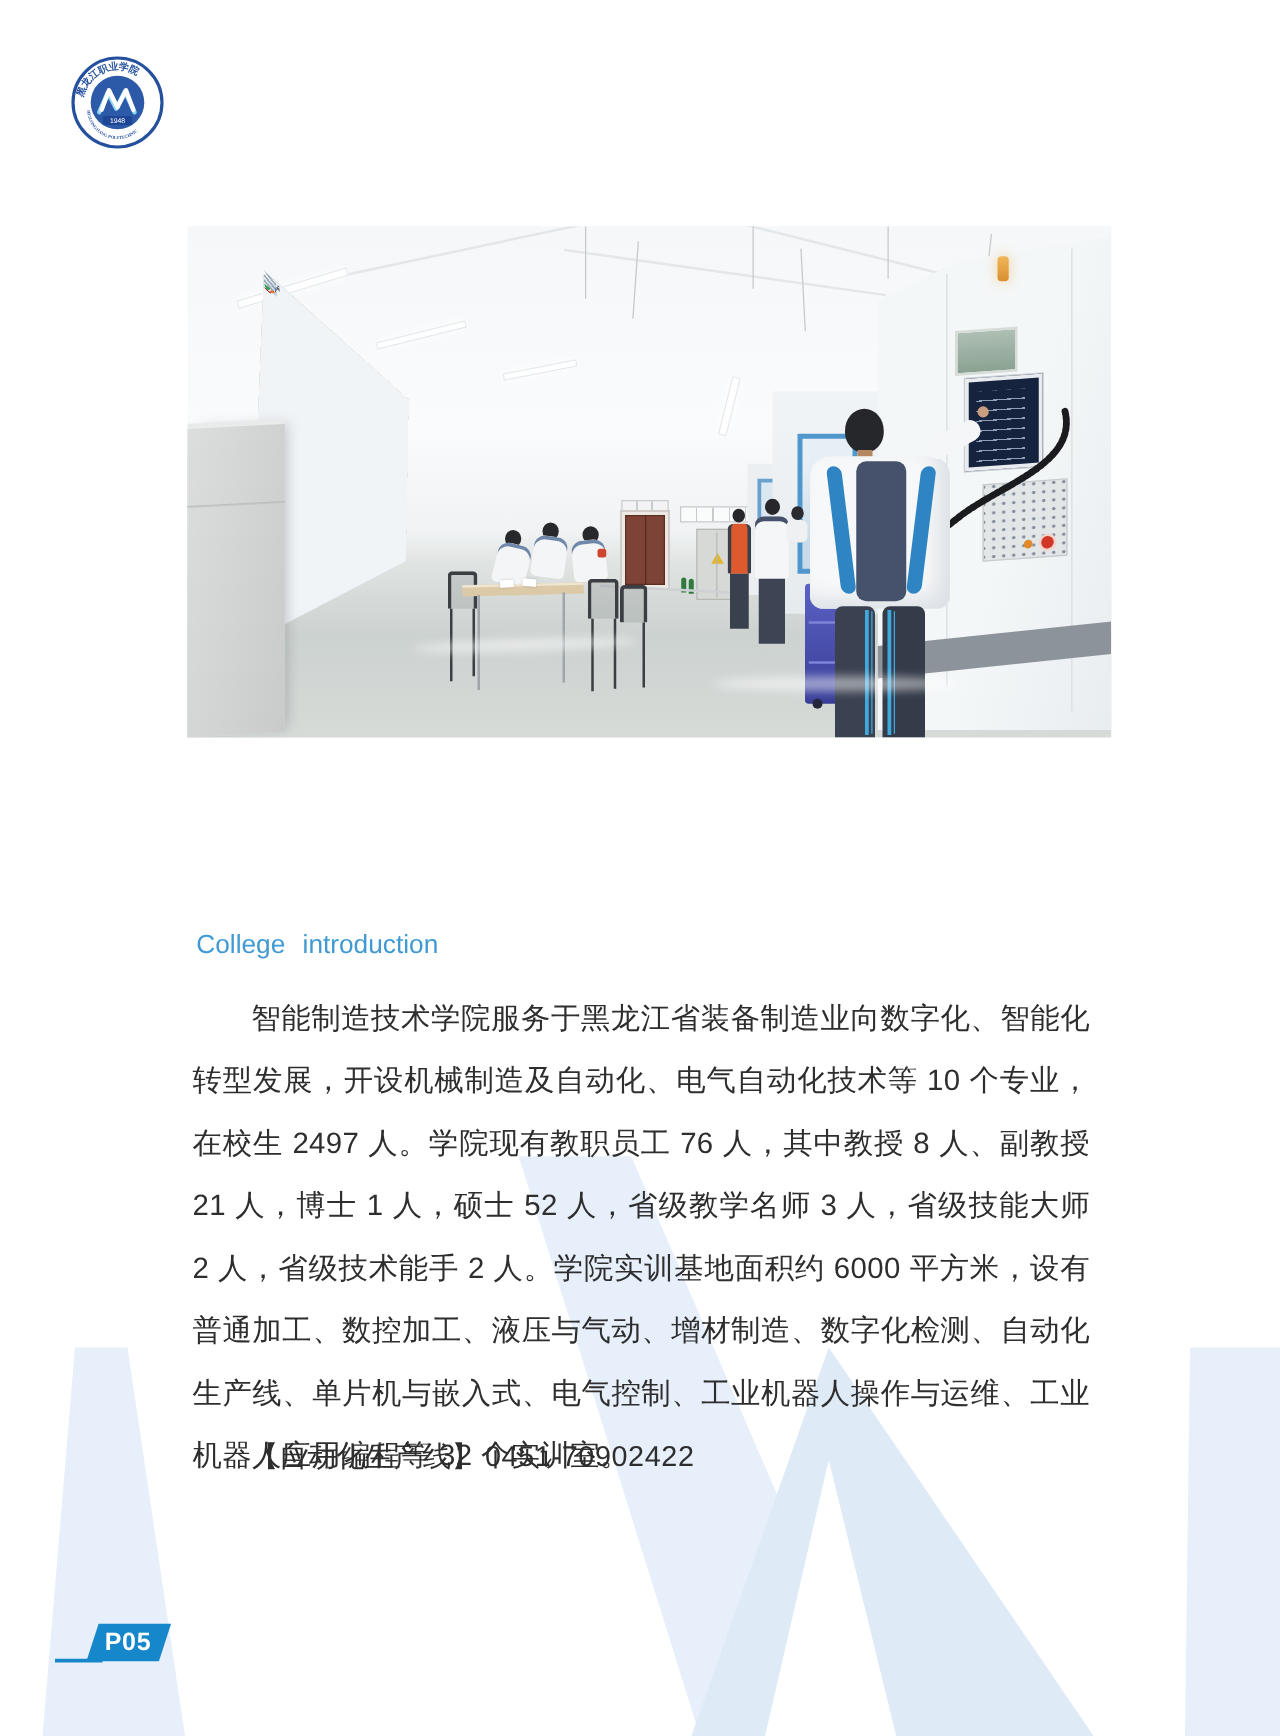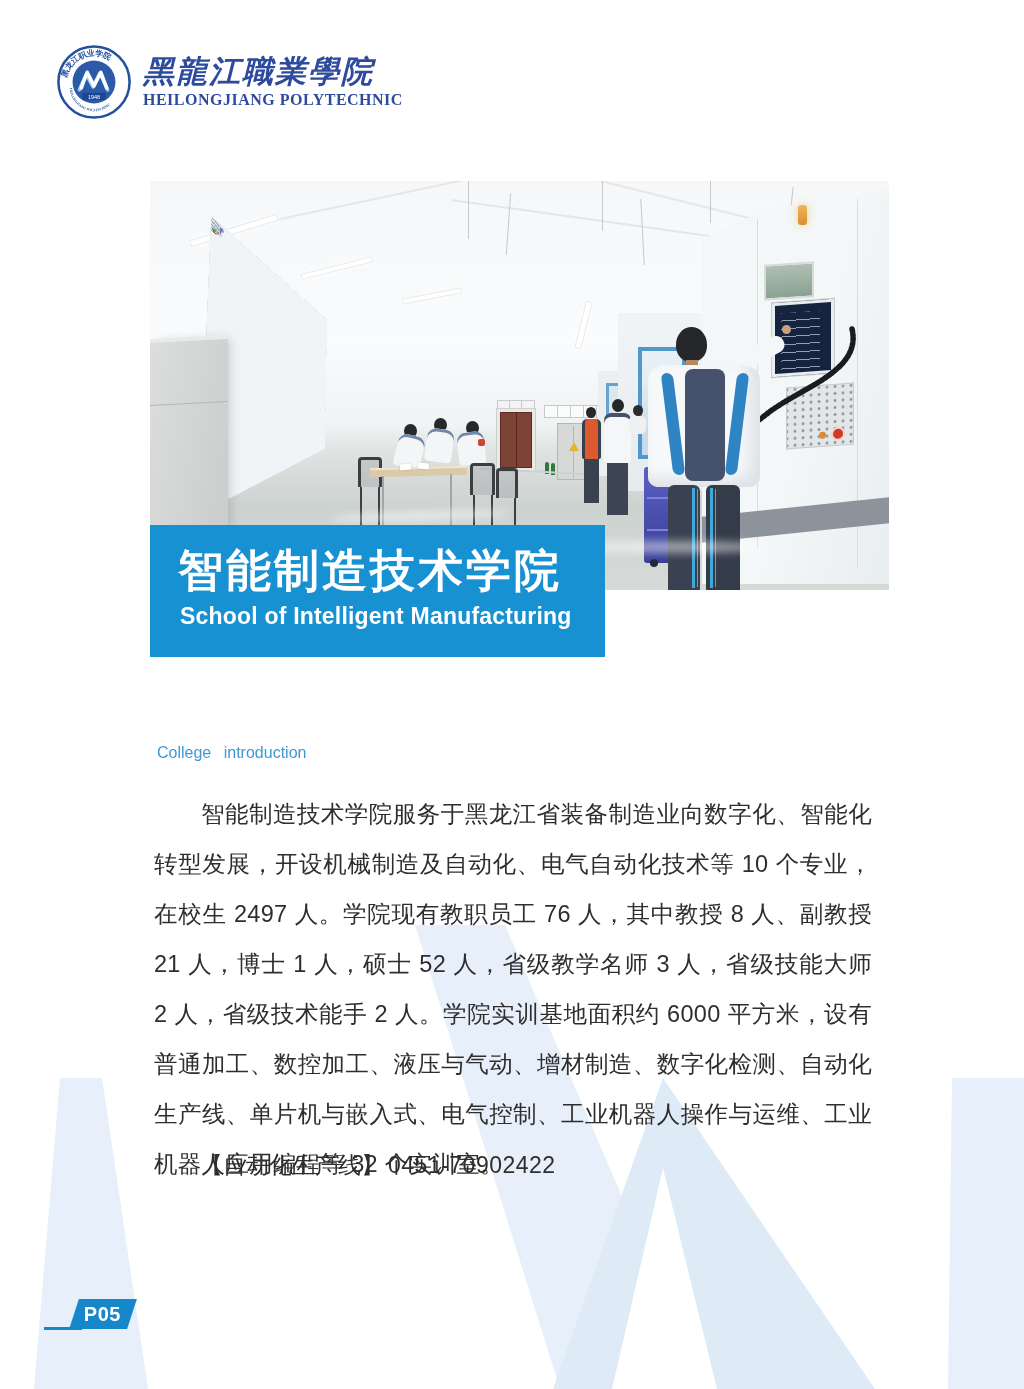--- a/index.html
+++ b/index.html
@@ -103,21 +103,21 @@
   .lcab .seam{left:0;top:62px;width:100%;height:1px;background:#b3b6b5;}
   .shine{background:rgba(255,255,255,.5);filter:blur(4px);border-radius:50%;}
 
   
   .banner{position:absolute;left:150px;top:525px;width:455px;height:132px;background:var(--accent,#1791d2);z-index:3;color:#fff;}
   .banner-zh{position:absolute;left:28px;top:16px;font-size:45px;font-weight:bold;letter-spacing:3px;white-space:nowrap;}
   .banner-en{position:absolute;left:30px;top:78px;font-size:23px;font-weight:bold;letter-spacing:.2px;}
 
   
   .sec-title{position:absolute;left:154px;top:683px;margin:0;font-size:46px;font-weight:bold;letter-spacing:3px;color:var(--title,#1c86c8);z-index:2;}
-  .sec-sub{position:absolute;left:157px;top:744px;font-size:16px;color:var(--subtitle,#3f99d3);word-spacing:8px;z-index:2;}
+  .sec-sub{position:absolute;left:157px;top:744px;font-size:21px;color:var(--subtitle,#3f99d3);word-spacing:8px;z-index:2;}
   .body-par{position:absolute;left:154px;top:789px;width:718px;margin:0;font-size:23.5px;line-height:50px;
             color:var(--text,#2e2e2e);text-align:justify;text-indent:2em;letter-spacing:.3px;z-index:2;}
   .phone{position:absolute;left:154px;top:1150px;margin:0;font-size:23px;color:var(--text,#2e2e2e);padding-left:2em;z-index:2;}
   .phone .num{margin-left:4px;letter-spacing:.5px;}
 
   
   .pbadge{position:absolute;left:74px;top:1299px;width:58px;height:30px;background:var(--badge,#1787cb);
           transform:skewX(-18deg);z-index:2;display:flex;align-items:center;justify-content:center;}
   .pbadge span{transform:skewX(18deg);color:#fff;font-size:20px;font-weight:bold;letter-spacing:.5px;}
   .pline{position:absolute;left:44px;top:1327px;width:38px;height:3px;background:var(--badge,#1787cb);z-index:2;}
@@ -149,24 +149,20 @@
         </text>
         <text font-size="3.6" fill="#24509e" font-weight="bold" font-family="Liberation Serif,serif">
           <textPath href="#arcBot" startOffset="2%">HEILONGJIANG POLYTECHNIC</textPath>
         </text>
         <polyline points="25,48 32,32 39,45 46,31 54,48" fill="none" stroke="#8fd6f2" stroke-width="3.6" stroke-linecap="round" stroke-linejoin="round"></polyline>
         <polyline points="27,46 33,30 40,44 47,30 53,46" fill="none" stroke="#ffffff" stroke-width="3.6" stroke-linecap="round" stroke-linejoin="round"></polyline>
         <rect x="28" y="51" width="24" height="7.5" rx="1.5" fill="#1d4795"></rect>
         <text x="40" y="57" font-size="5.6" text-anchor="middle" fill="#fff">1948</text>
       </svg>
     </div>
-    <div class="brand-text">
-      <div class="brand-zh">黑龍江職業學院</div>
-      <div class="brand-en">HEILONGJIANG POLYTECHNIC</div>
-    </div>
   </header>
 
   <figure class="photo">
     <div class="duct" style="left:120px;top:18px;width:200px;transform:rotate(-12deg);"></div>
     <div class="duct" style="left:300px;top:36px;width:260px;transform:rotate(8deg);"></div>
     <div class="duct" style="left:420px;top:20px;width:230px;transform:rotate(14deg);"></div>
     <div class="rod" style="left:318px;top:0;height:58px;"></div>
     <div class="rod" style="left:358px;top:12px;height:62px;transform:rotate(4deg);"></div>
     <div class="rod" style="left:452px;top:0;height:50px;"></div>
     <div class="rod" style="left:492px;top:18px;height:66px;transform:rotate(-3deg);"></div>
@@ -358,24 +354,20 @@
     <div class="chair" style="left:346px;top:287px;width:22px;height:30px;"></div>
     <div class="cleg" style="left:364px;top:317px;height:52px;"></div>
 
     <div class="lcab">
         <div class="seam"></div>
       </div>
     <div class="shine" style="left:180px;top:330px;width:180px;height:10px;transform:rotate(-2deg);"></div>
     <div class="shine" style="left:420px;top:360px;width:200px;height:12px;"></div>
   </figure>
 
-  <div class="banner">
-    <div class="banner-zh">智能制造技术学院</div>
-    <div class="banner-en">School of Intelligent Manufacturing</div>
-  </div>
 
   <div class="sec-sub">College  introduction</div>
   <p class="body-par">智能制造技术学院服务于黑龙江省装备制造业向数字化、智能化转型发展，开设机械制造及自动化、电气自动化技术等 10 个专业，在校生 2497 人。学院现有教职员工 76 人，其中教授 8 人、副教授 21 人，博士 1 人，硕士 52 人，省级教学名师 3 人，省级技能大师 2 人，省级技术能手 2 人。学院实训基地面积约 6000 平方米，设有普通加工、数控加工、液压与气动、增材制造、数字化检测、自动化生产线、单片机与嵌入式、电气控制、工业机器人操作与运维、工业机器人应用编程等 32 个实训室。</p>
   <p class="phone">
     <span>【自动化生产线】</span><span class="num">0451-70902422</span>
   </p>
 
   <div class="pbadge">
     <span>P05</span>
   </div>

